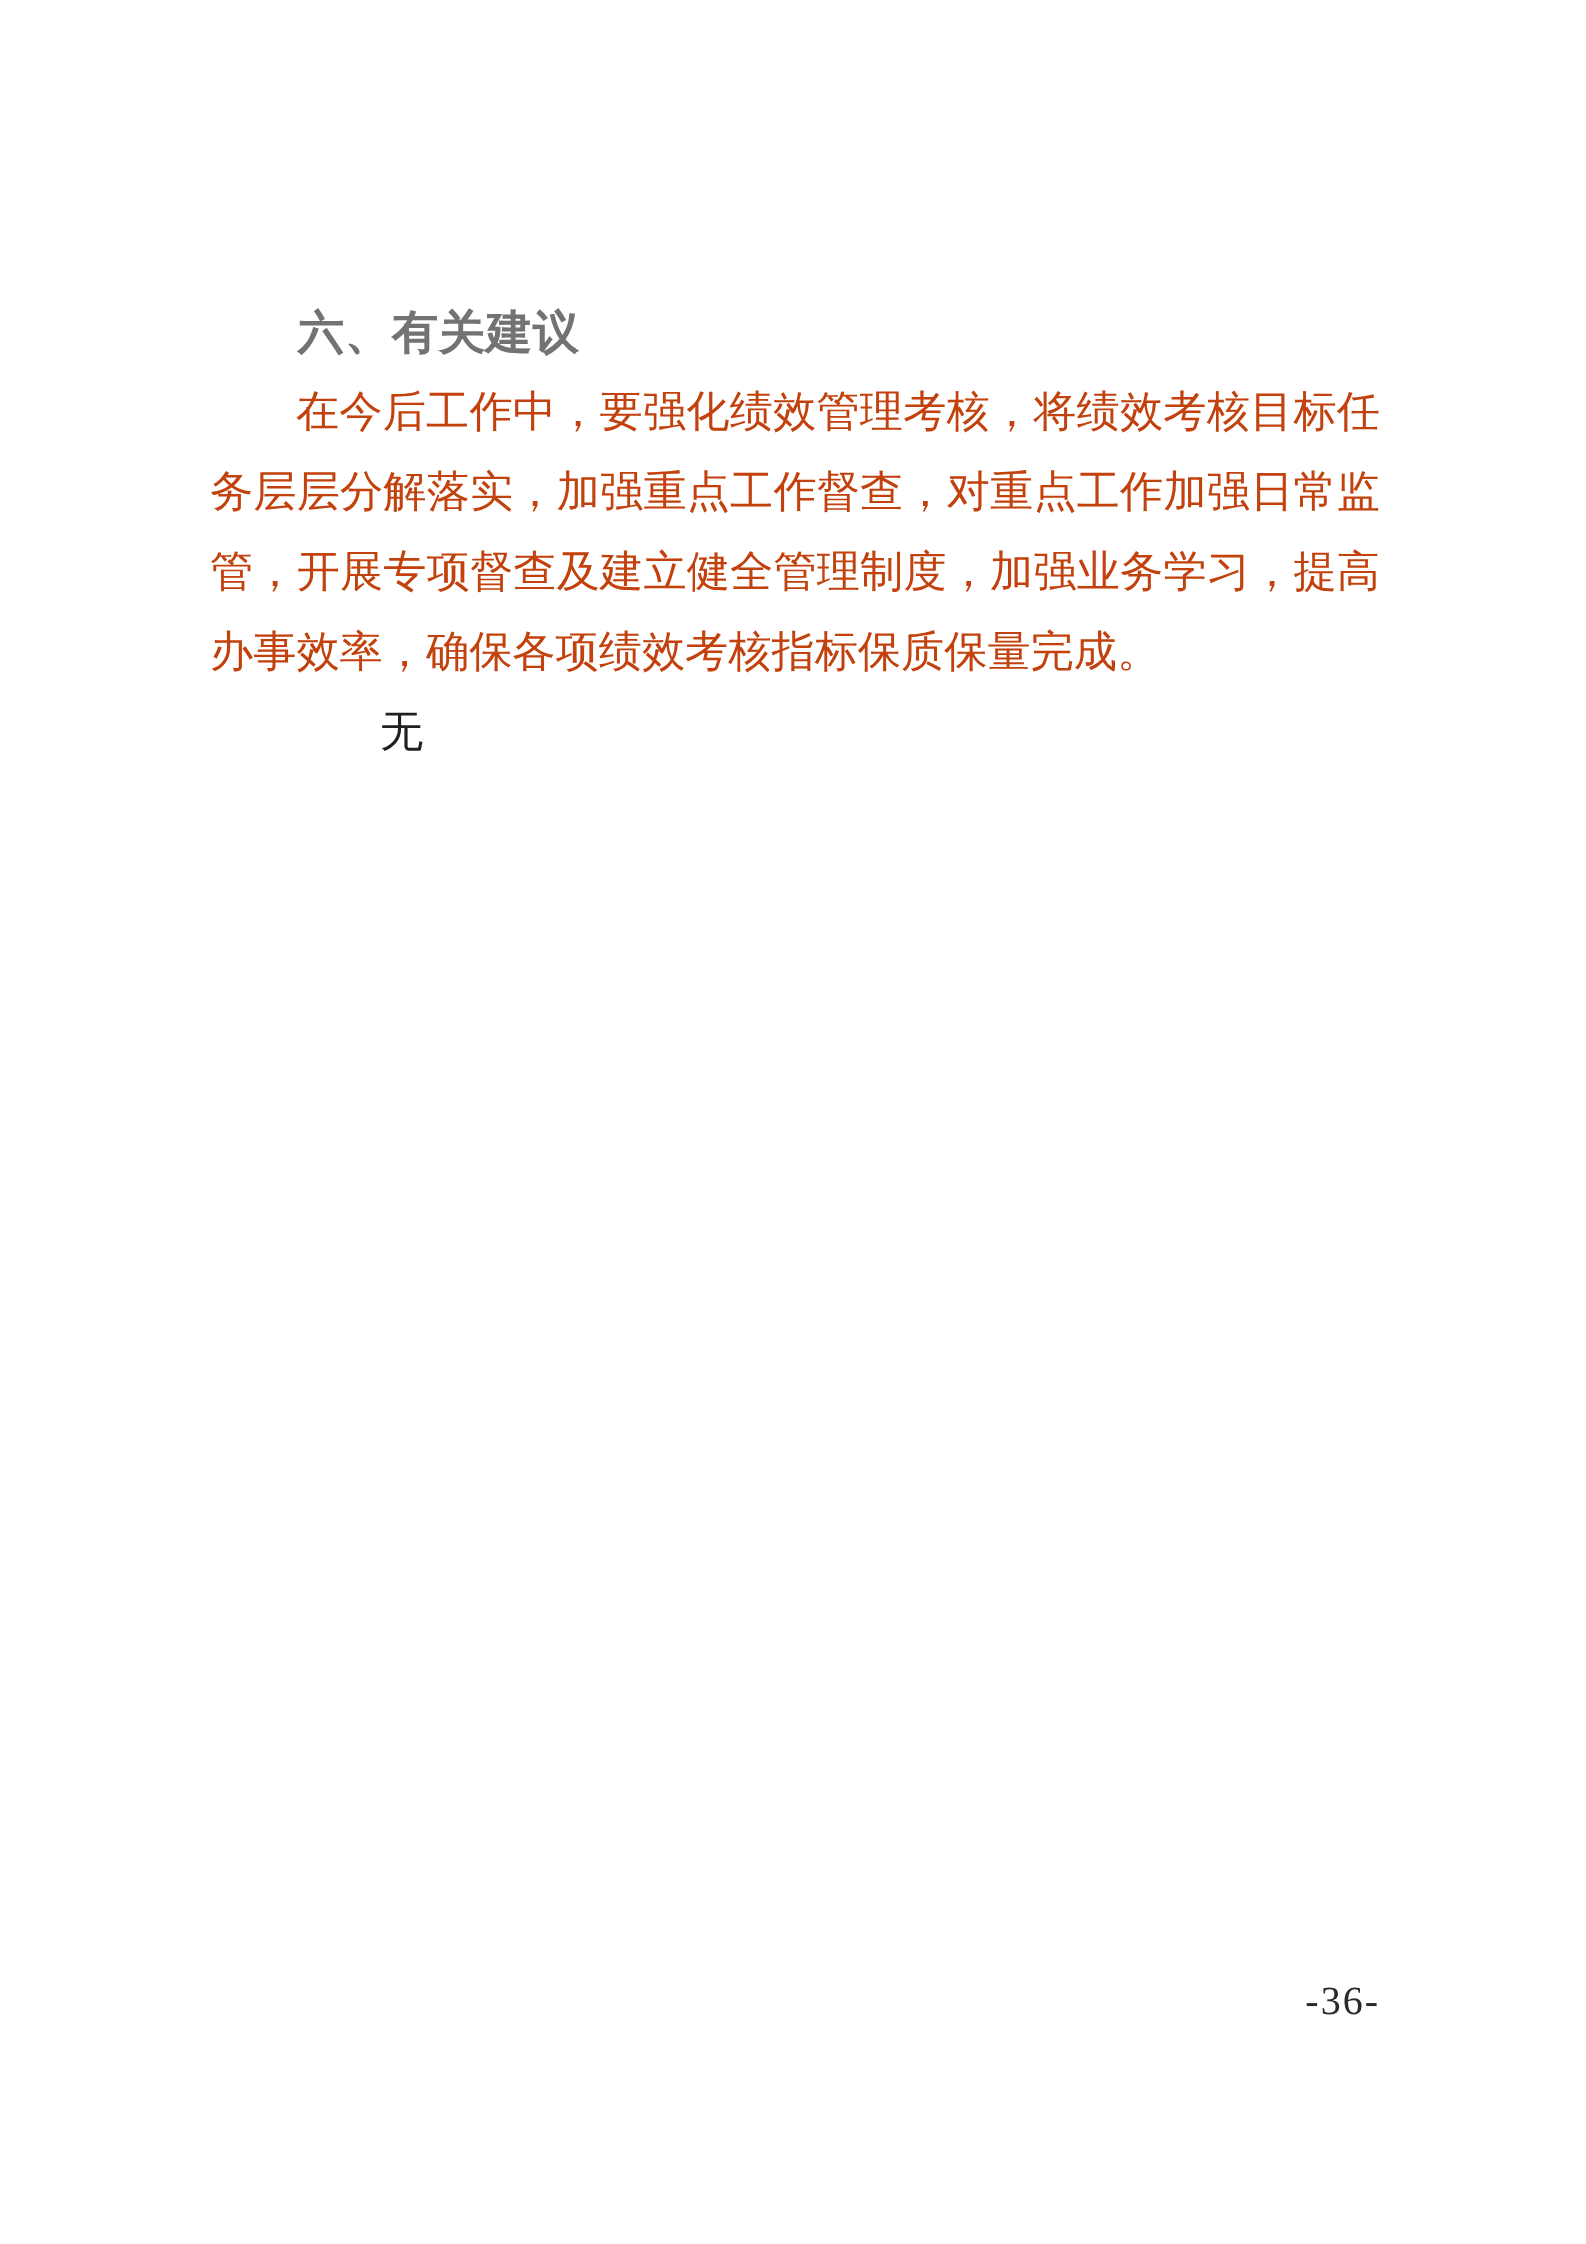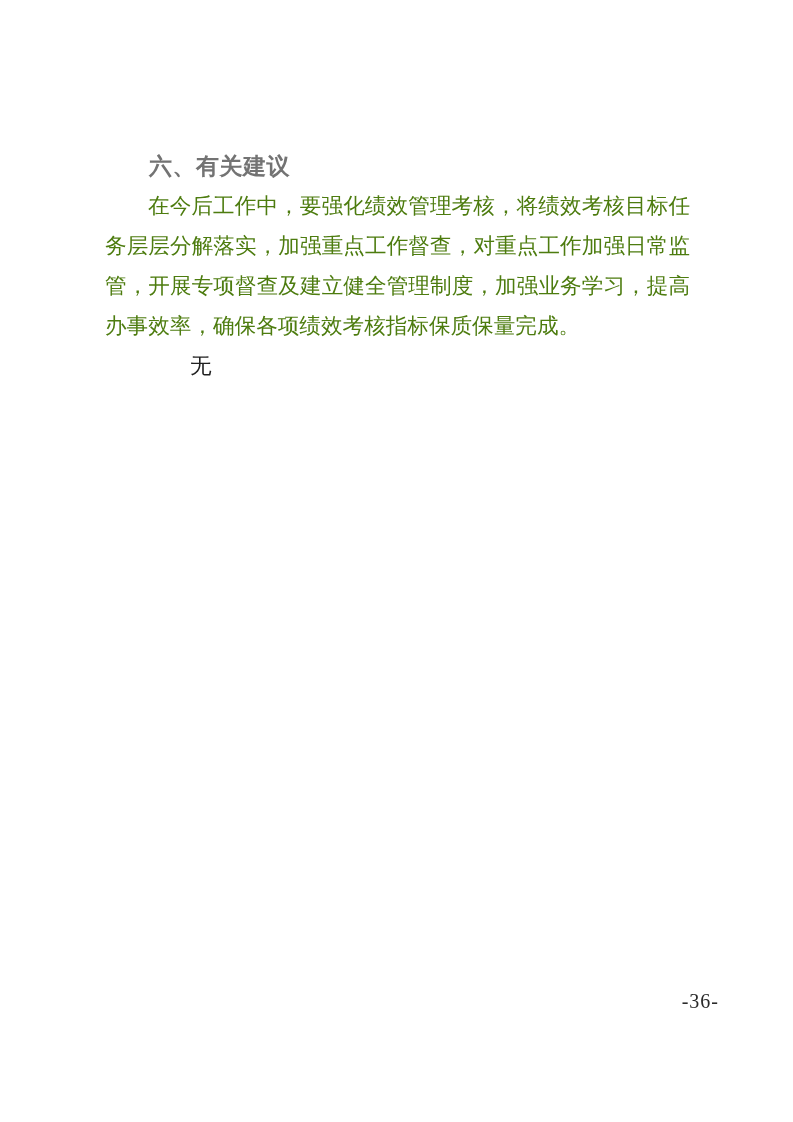--- a/index.html
+++ b/index.html
@@ -30,41 +30,40 @@
     letter-spacing: 0.5px;
     color: #737373;
     white-space: nowrap;
   }
   .body-paragraph {
     font-family: "Liberation Serif", "DejaVu Serif", serif;
     font-size: 21.6px;
     line-height: 40px;
     text-align: justify;
     text-indent: 43px;
-    color: #4d7c0f;
+    color: #c2410c;
     margin: 0;
   }
   .answer-line {
     font-family: "Liberation Serif", "DejaVu Serif", serif;
     font-size: 21.6px;
     line-height: 40px;
     padding-left: 85px;
     color: #202020;
   }
   .page-number {
     position: absolute;
     top: 990px;
     left: 0;
     width: 690px;
     text-align: right;
     font-family: "Liberation Serif", "DejaVu Serif", serif;
     font-size: 20px;
     color: #2a2a2a;
     letter-spacing: 1px;
-    padding-left: 29px;
   }
 </style>
 </head>
 <body>
 
 <div class="page">
   <div class="content">
 
     <div class="section-heading">六、有关建议</div>
 

